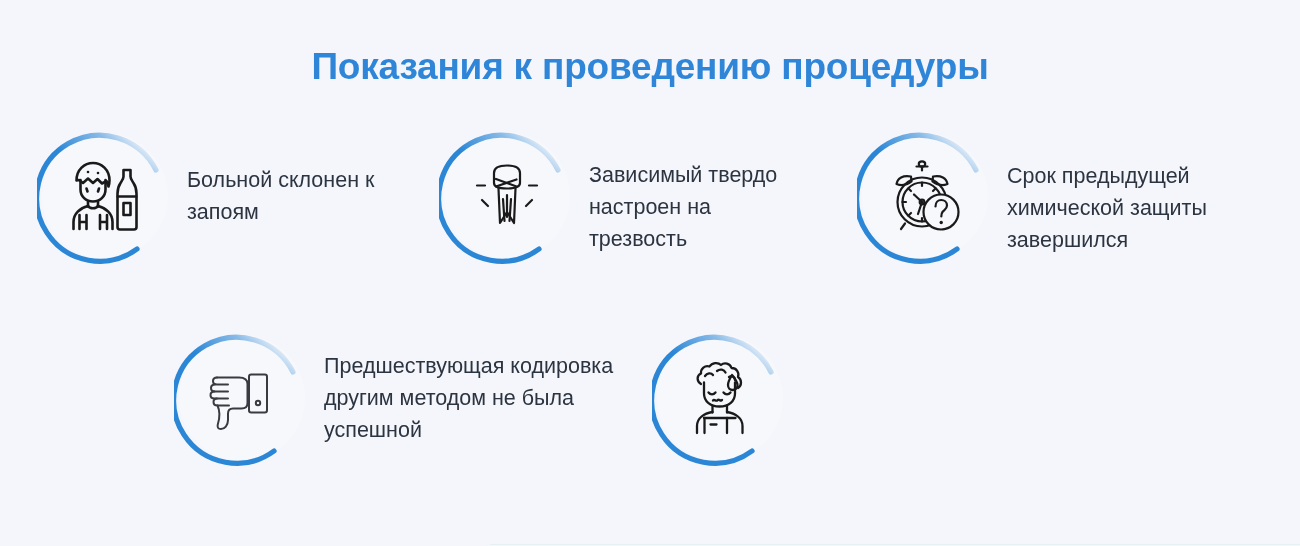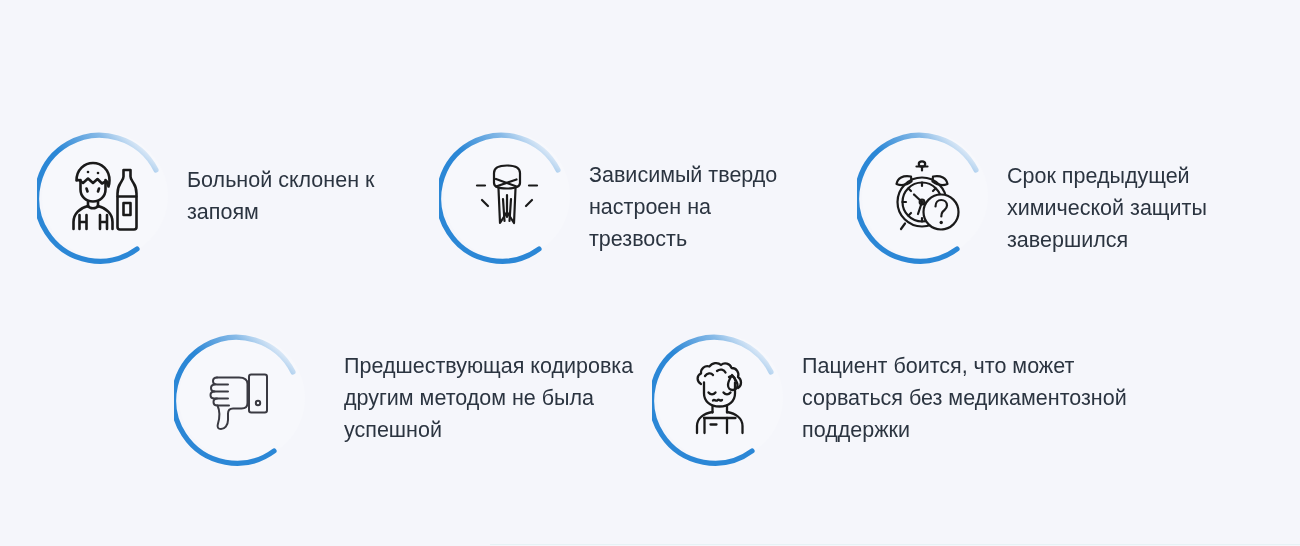--- a/index.html
+++ b/index.html
@@ -51,21 +51,21 @@
 
   .item {
     display: flex;
     align-items: center;
     position: relative;
   }
 
   .row-1 .item-0 { width: 402px; }
   .row-1 .item-1 { width: 418px; }
   .row-1 .item-2 { width: 430px; }
-  .row-2 .item-0 { width: 478px; gap: 20px; }
+  .row-2 .item-0 { width: 478px; }
   .row-2 .item-1 { width: 498px; }
 
   
   .badge {
     position: relative;
     width: 136px;
     height: 136px;
     flex: 0 0 136px;
   }
   .badge .ring {
@@ -109,20 +109,21 @@
     width: 810px;
     height: 1px;
     background: #e6f1f4;
   }
 </style>
 </head>
 <body>
 
 <div id="page">
 
+  <div class="title">Показания к проведению процедуры</div>
 
   <div class="row row-1">
 
     <div class="item item-0">
       <div class="badge">
         <svg class="ring" viewBox="0 0 136 136">
           <defs>
             <linearGradient id="g1" x1="0.15" y1="0.95" x2="0.92" y2="0.06">
               <stop offset="0%" stop-color="#2b87d6" stop-opacity="1"></stop>
               <stop offset="55%" stop-color="#2b87d6" stop-opacity="1"></stop>
@@ -347,20 +348,19 @@
             <path d="M34.5 56 C26 57.5 19 62 19 70 L19 77"></path>
             <path d="M49 56 C57.5 57.5 64.5 62 64.5 70 L64.5 77"></path>
             <path d="M26 62 L57.5 62"></path>
 
             <path d="M26.5 62 L26.5 77"></path>
             <path d="M49 62 L49 77"></path>
             <path d="M32.5 68.5 L38.5 68.5"></path>
           </svg>
         </div>
       </div>
-      <div class="label">Пациент боится, что может сорваться без медикаментозной поддержки</div>
     </div>
 
   </div>
 
   <div class="bottom-rule"></div>
 
 </div>
 
 </body></html>

